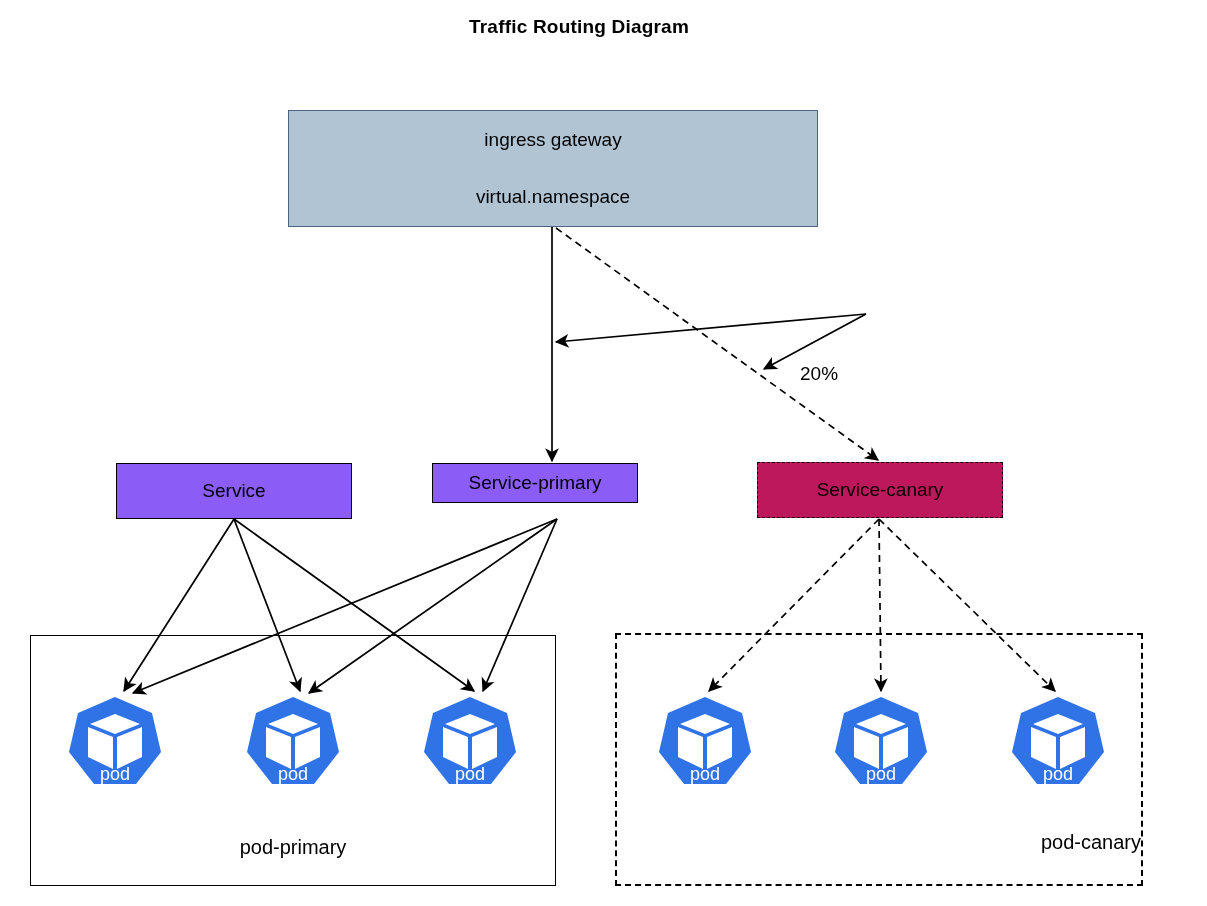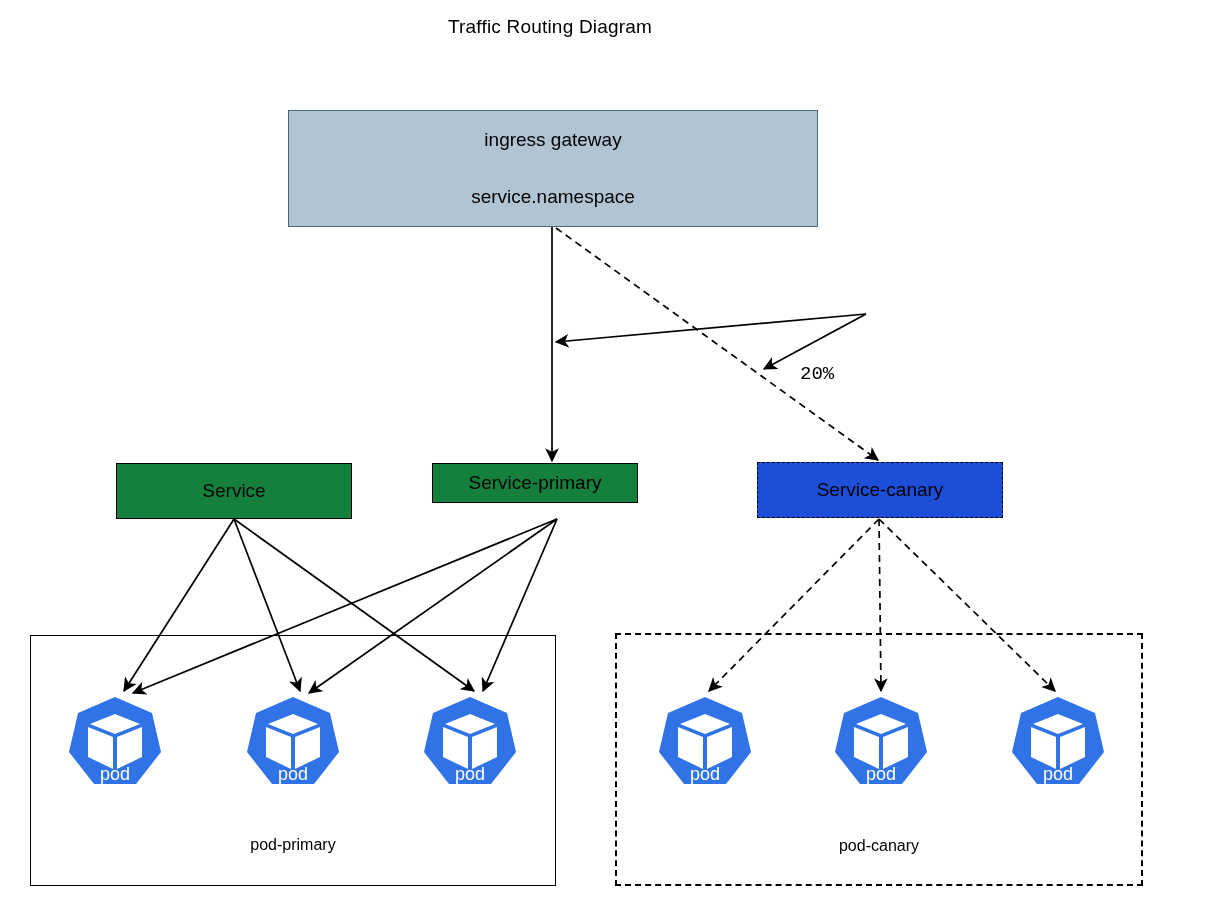--- a/index.html
+++ b/index.html
@@ -18,22 +18,23 @@
     background: #ffffff;
     overflow: hidden;
   }
   #title {
     position: absolute;
     left: 0;
     top: 16px;
     width: 1100px;
     text-align: center;
     font-size: 19px;
-    font-weight: normal;
+    font-weight: bold;
     letter-spacing: 0.2px;
+    padding-left: 29px;
   }
   svg.layer {
     position: absolute;
     left: 0;
     top: 0;
     width: 1207px;
     height: 906px;
     overflow: visible;
   }
   .box {
@@ -49,52 +50,51 @@
     line-height: 1.1;
     color: #000;
     text-align: center;
     white-space: nowrap;
   }
   .filled {
     background: #b0c4d4;
     border: 1.6px solid #4b6480;
   }
   .plain {
-    background: #15803d;
+    background: #8b5cf6;
     border: 1.6px solid #000000;
   }
   .dashedbox {
-    background: #1d4ed8;
+    background: #be185d;
     border: 1.8px dashed #000000;
   }
   .groupbox {
     position: absolute;
     box-sizing: border-box;
     background: transparent;
   }
   .group-solid { border: 1.6px solid #000000; }
   .group-dashed { border: 2px dashed #000000; }
   .group-label {
     position: absolute;
     width: 100%;
     text-align: center;
-    font-size: 16px;
+    font-size: 20px;
     color: #000;
   }
   .pod {
     position: absolute;
     width: 104px;
     height: 104px;
   }
   .pct-label {
     position: absolute;
     font-size: 19px;
     color: #000;
     white-space: nowrap;
-    font-family: Liberation Mono, monospace;
   }
   .gw-line1 { margin-bottom: 36px; }
 </style>
 </head>
 <body>
 
 <div id="canvas">
 
   <div id="title">Traffic Routing Diagram</div>
 
@@ -123,21 +123,21 @@
 
     <path d="M 879 519 L 709 691" stroke="#000" stroke-width="1.7" fill="none" stroke-dasharray="7 5" marker-end="url(#arrow)"></path>
     <path d="M 879 519 L 881 691" stroke="#000" stroke-width="1.7" fill="none" stroke-dasharray="7 5" marker-end="url(#arrow)"></path>
     <path d="M 879 519 L 1055 691" stroke="#000" stroke-width="1.7" fill="none" stroke-dasharray="7 5" marker-end="url(#arrow)"></path>
   </svg>
 
   <div class="pct-label" style="left:800px; top:363px;">20%</div>
 
   <div class="box filled" style="left:288px; top:110px; width:530px; height:117px;">
     <div class="box-label gw-line1">ingress gateway</div>
-    <div class="box-label">service.namespace</div>
+    <div class="box-label">virtual.namespace</div>
   </div>
 
 
   <div class="box plain" style="left:116px; top:463px; width:236px; height:56px;">
     <div class="box-label">Service</div>
   </div>
 
   <div class="box plain" style="left:432px; top:463px; width:206px; height:40px;">
     <div class="box-label">Service-primary</div>
   </div>
@@ -180,21 +180,21 @@
       <g fill="#ffffff">
         <polygon points="52,20 77,30 52,40 27,30"></polygon>
         <polygon points="25,33 50,43 50,75 25,63"></polygon>
         <polygon points="54,43 79,33 79,63 54,75"></polygon>
       </g>
       <text x="52" y="86" font-family="Liberation Sans, sans-serif" font-size="18" fill="#ffffff" text-anchor="middle">pod</text>
     </svg>
   </div>
 
   <div class="groupbox group-dashed" style="left:615px; top:633px; width:528px; height:253px;">
-    <div class="group-label" style="top:202px;">pod-canary</div>
+    <div class="group-label" style="top:196px;text-align:right;">pod-canary</div>
   </div>
 
   <div class="pod" style="left:653px; top:694px;">
     <svg viewBox="0 0 104 104" width="104" height="104">
       <polygon points="52,3 89,19 98,58 73,90 31,90 6,58 15,19" fill="#3073e6"></polygon>
       <g fill="#ffffff">
         <polygon points="52,20 77,30 52,40 27,30"></polygon>
         <polygon points="25,33 50,43 50,75 25,63"></polygon>
         <polygon points="54,43 79,33 79,63 54,75"></polygon>
       </g>

